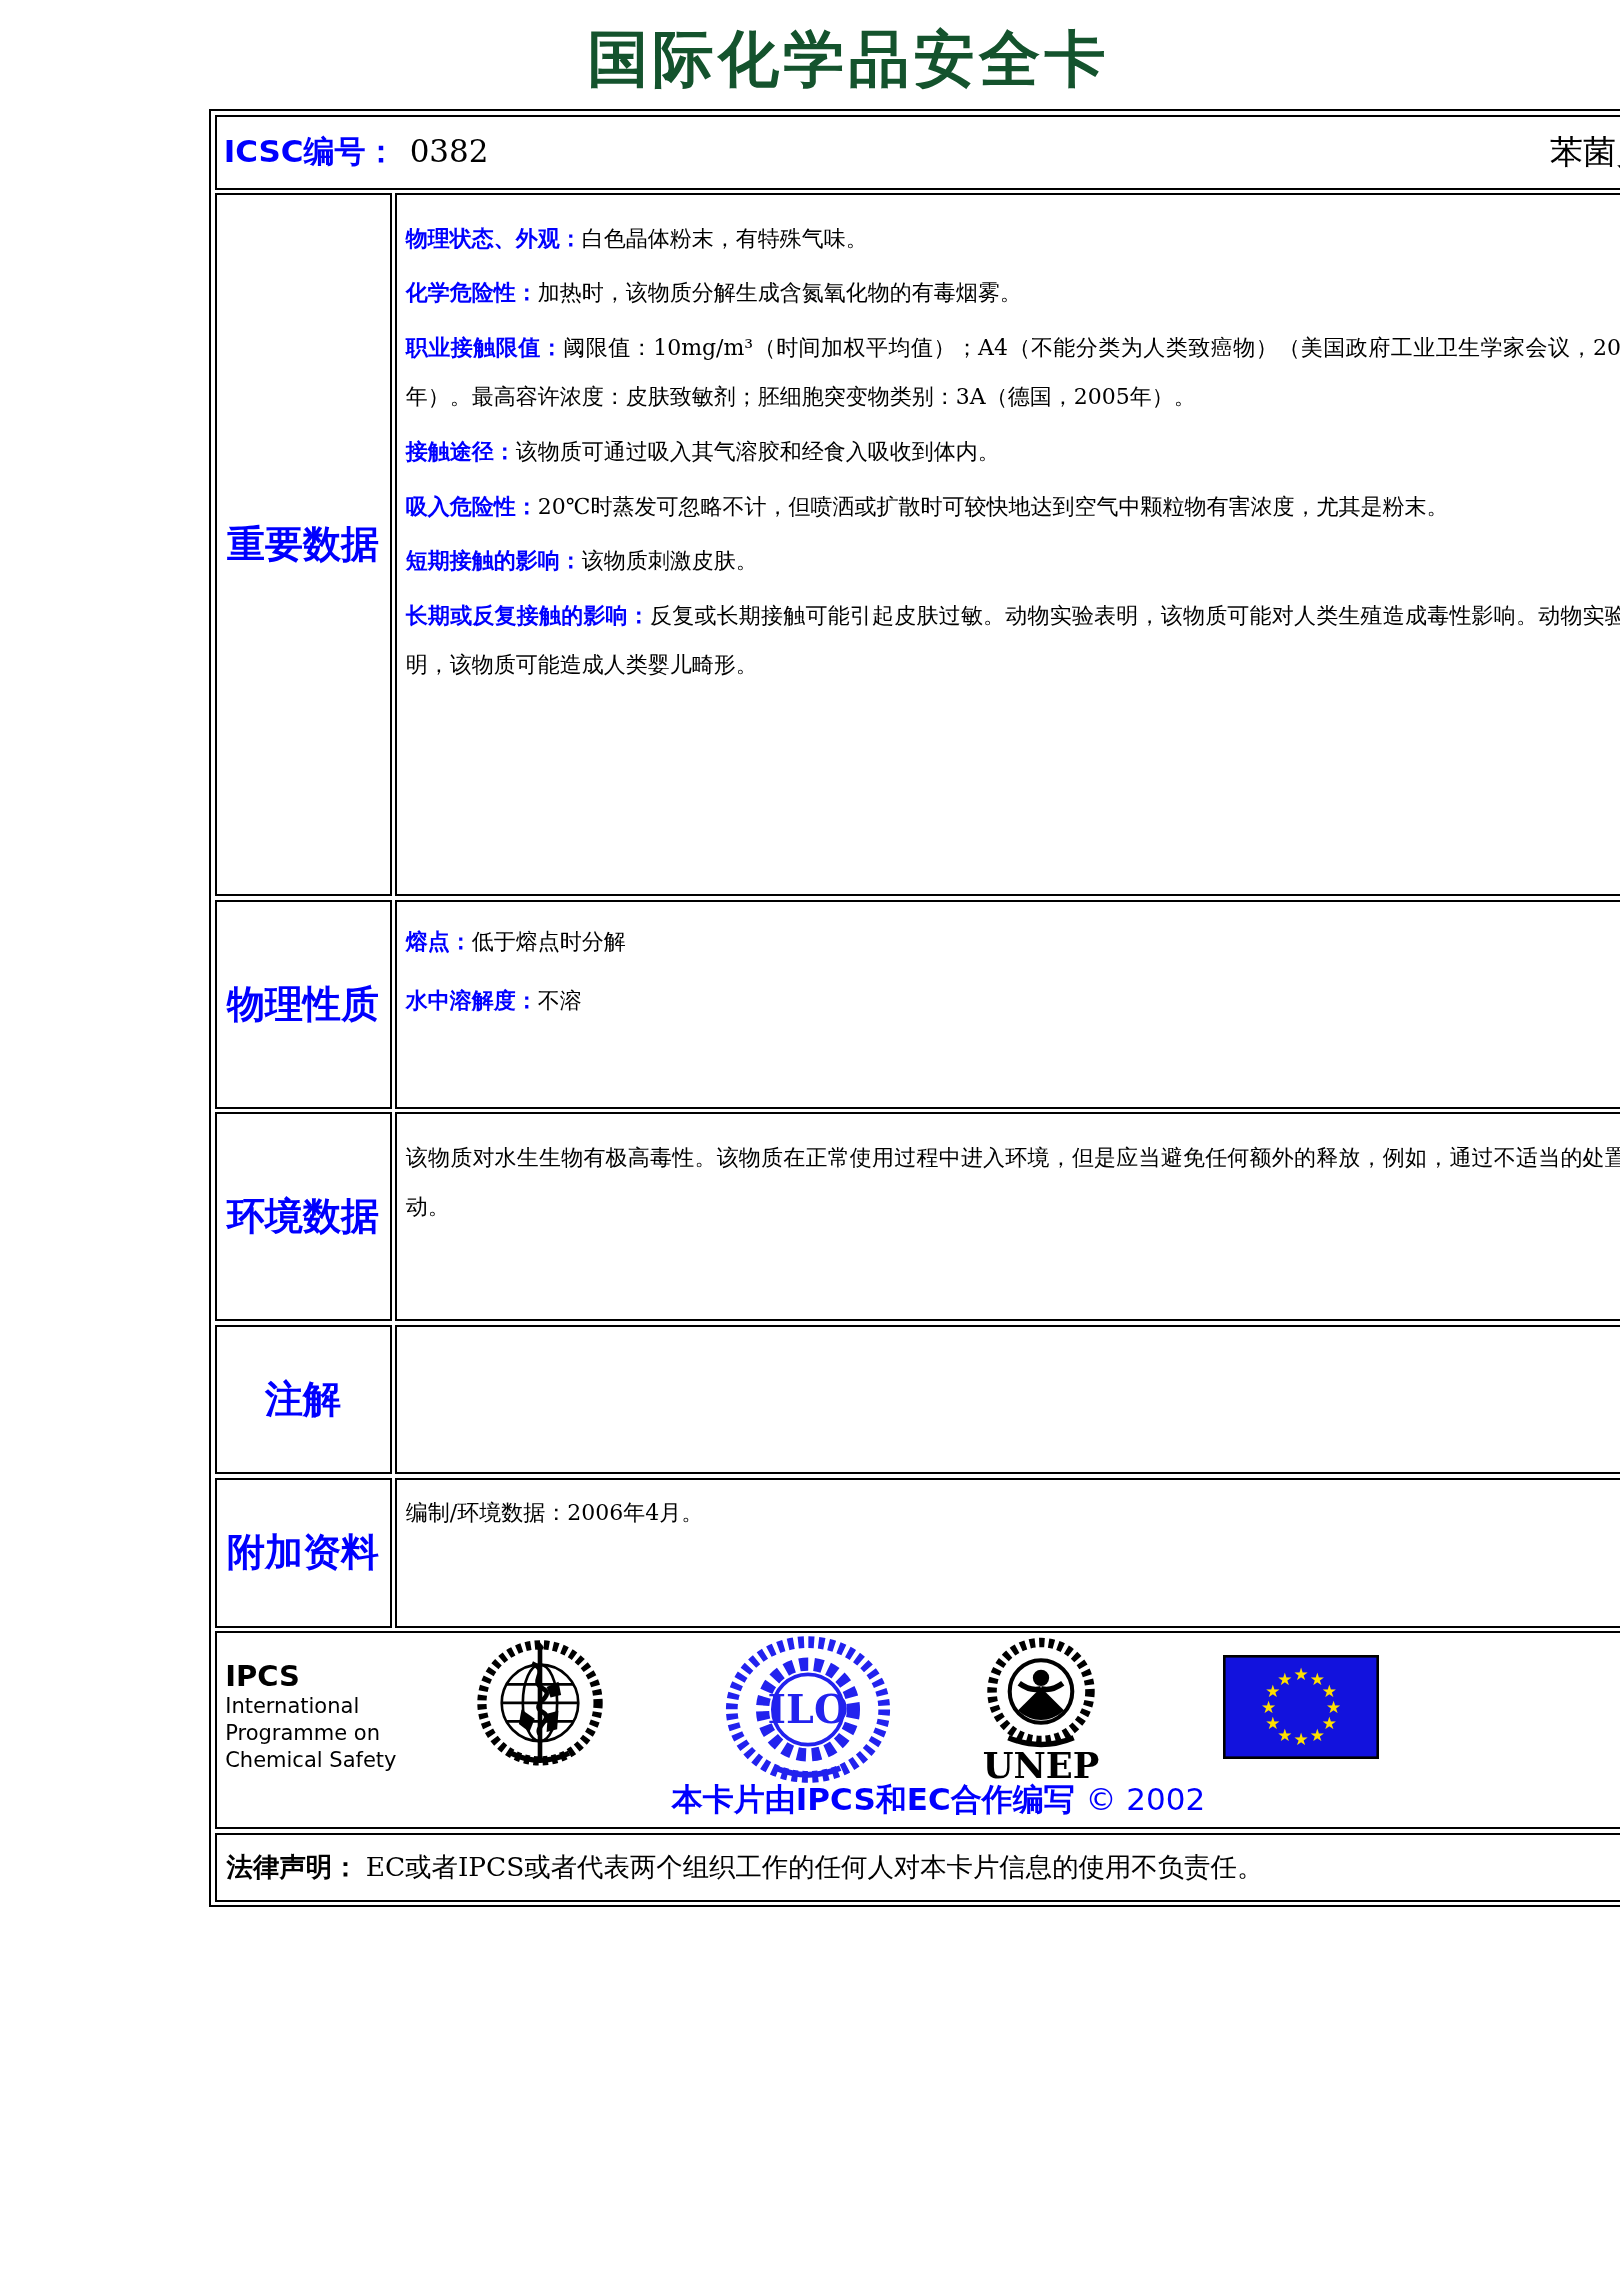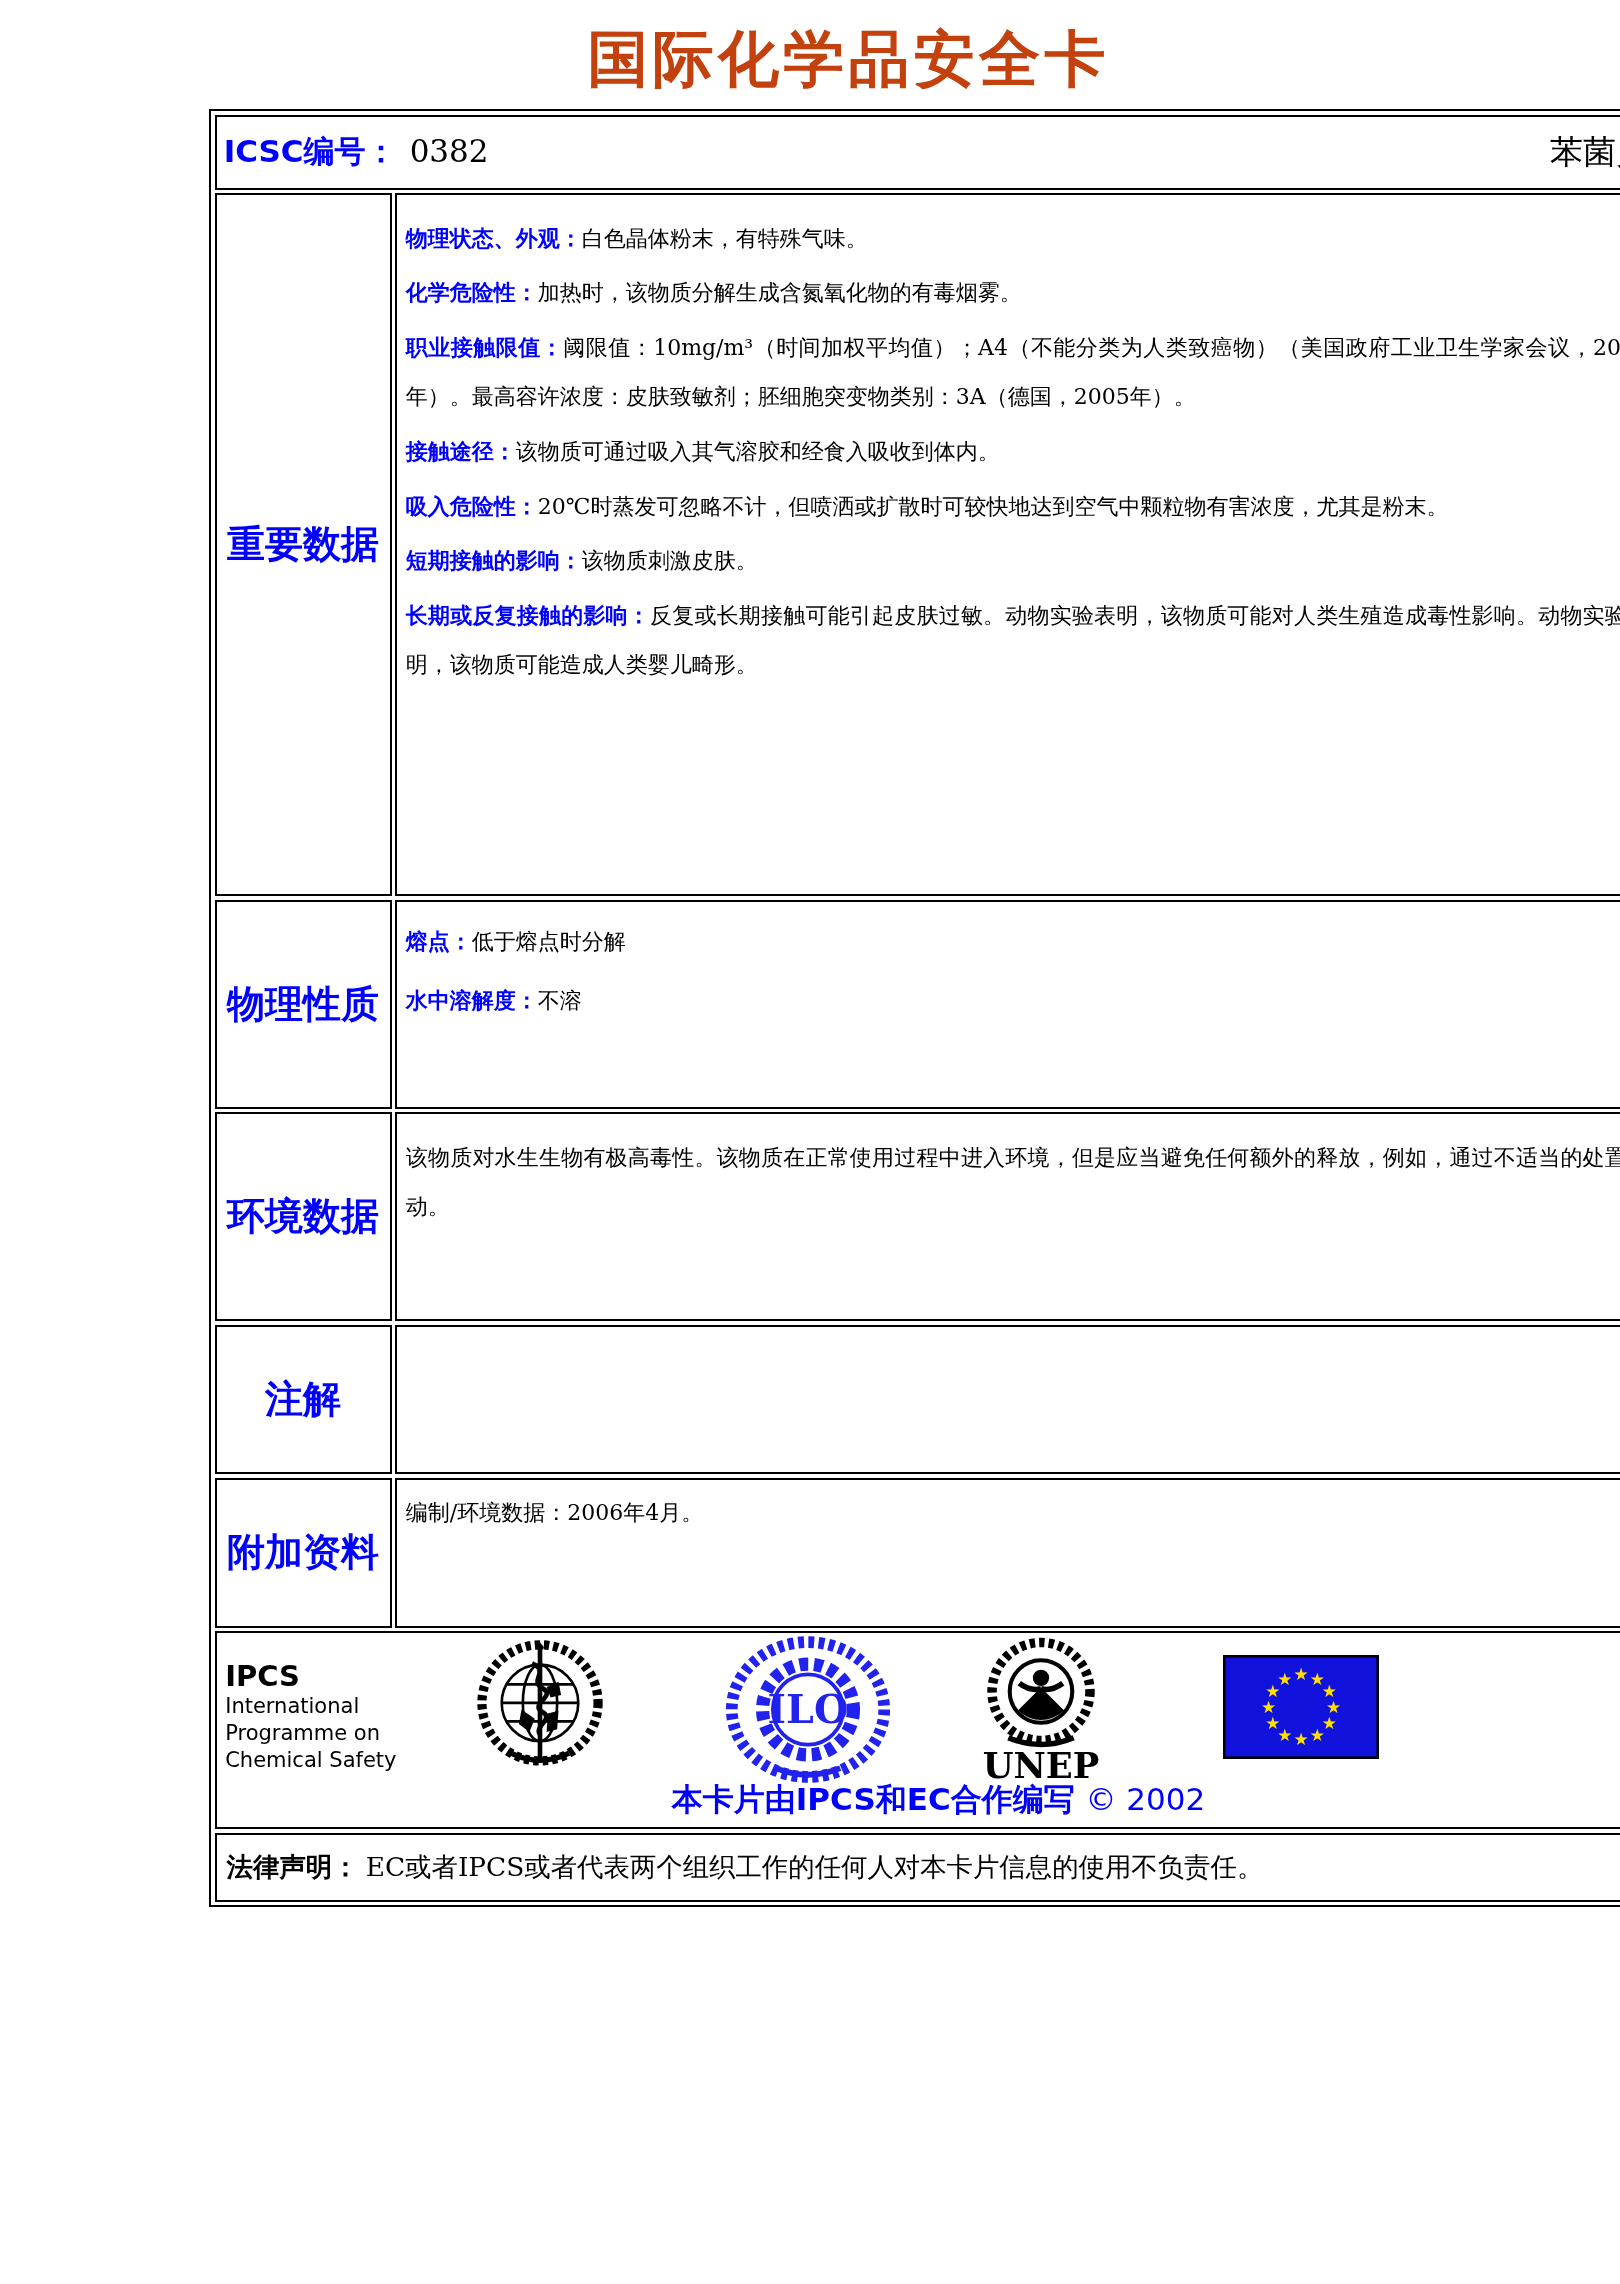--- a/index.html
+++ b/index.html
@@ -9,21 +9,21 @@
     font-family:"DejaVu Serif","Liberation Serif",serif;
     color:#000;
   }
   .song { font-family:"DejaVu Serif","Liberation Serif",serif; }
   .hei  { font-family:"DejaVu Sans","Liberation Sans",sans-serif; font-weight:bold; }
   .blue { color:#0000FE; }
 
   .title {
     position:absolute; top:24px; left:209px; width:1279px;
     text-align:center; font-size:61px; line-height:69px;
-    color:#c2410c; font-weight:bold; letter-spacing:4.3px;
+    color:#14532d; font-weight:bold; letter-spacing:4.3px;
     font-family:"DejaVu Serif","Liberation Serif",serif;
   }
 
   .card {
     position:absolute; left:209px; top:109px; width:1459px;
     border:2.9px solid #000; padding:3.6px;
     display:flex; flex-direction:column; gap:3.6px;
     background:#fff;
   }
   .row { display:flex; gap:3.6px; }

